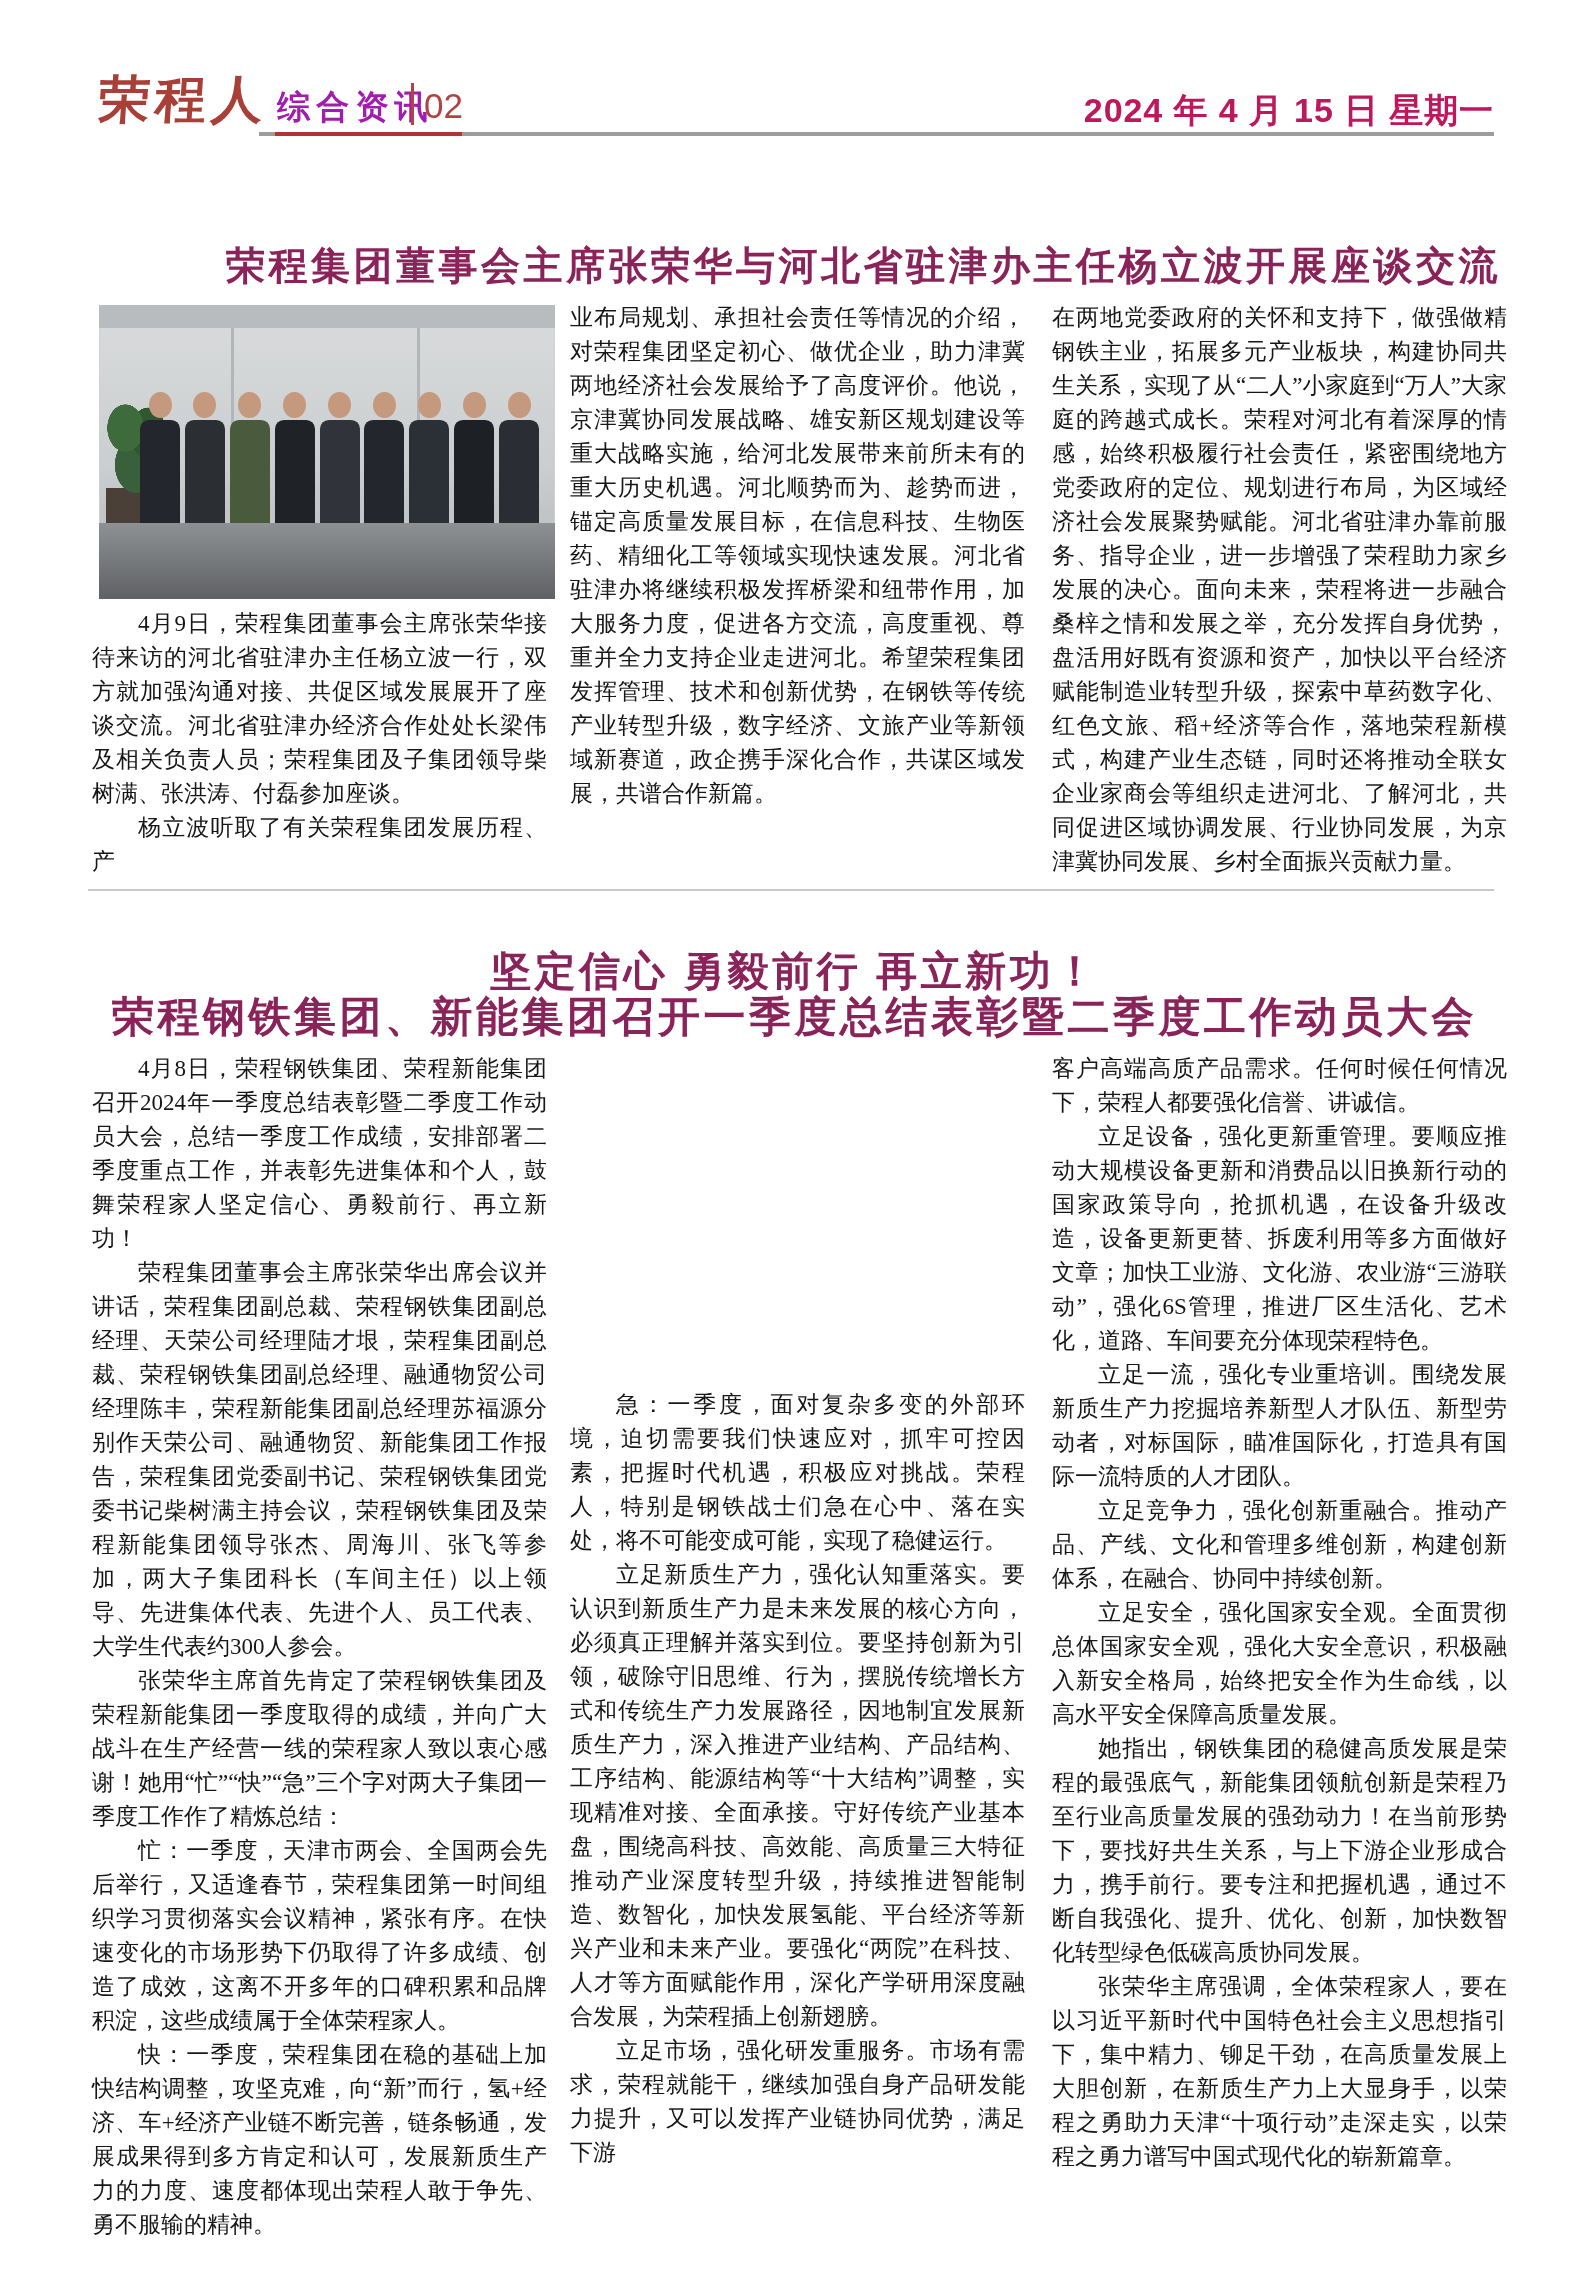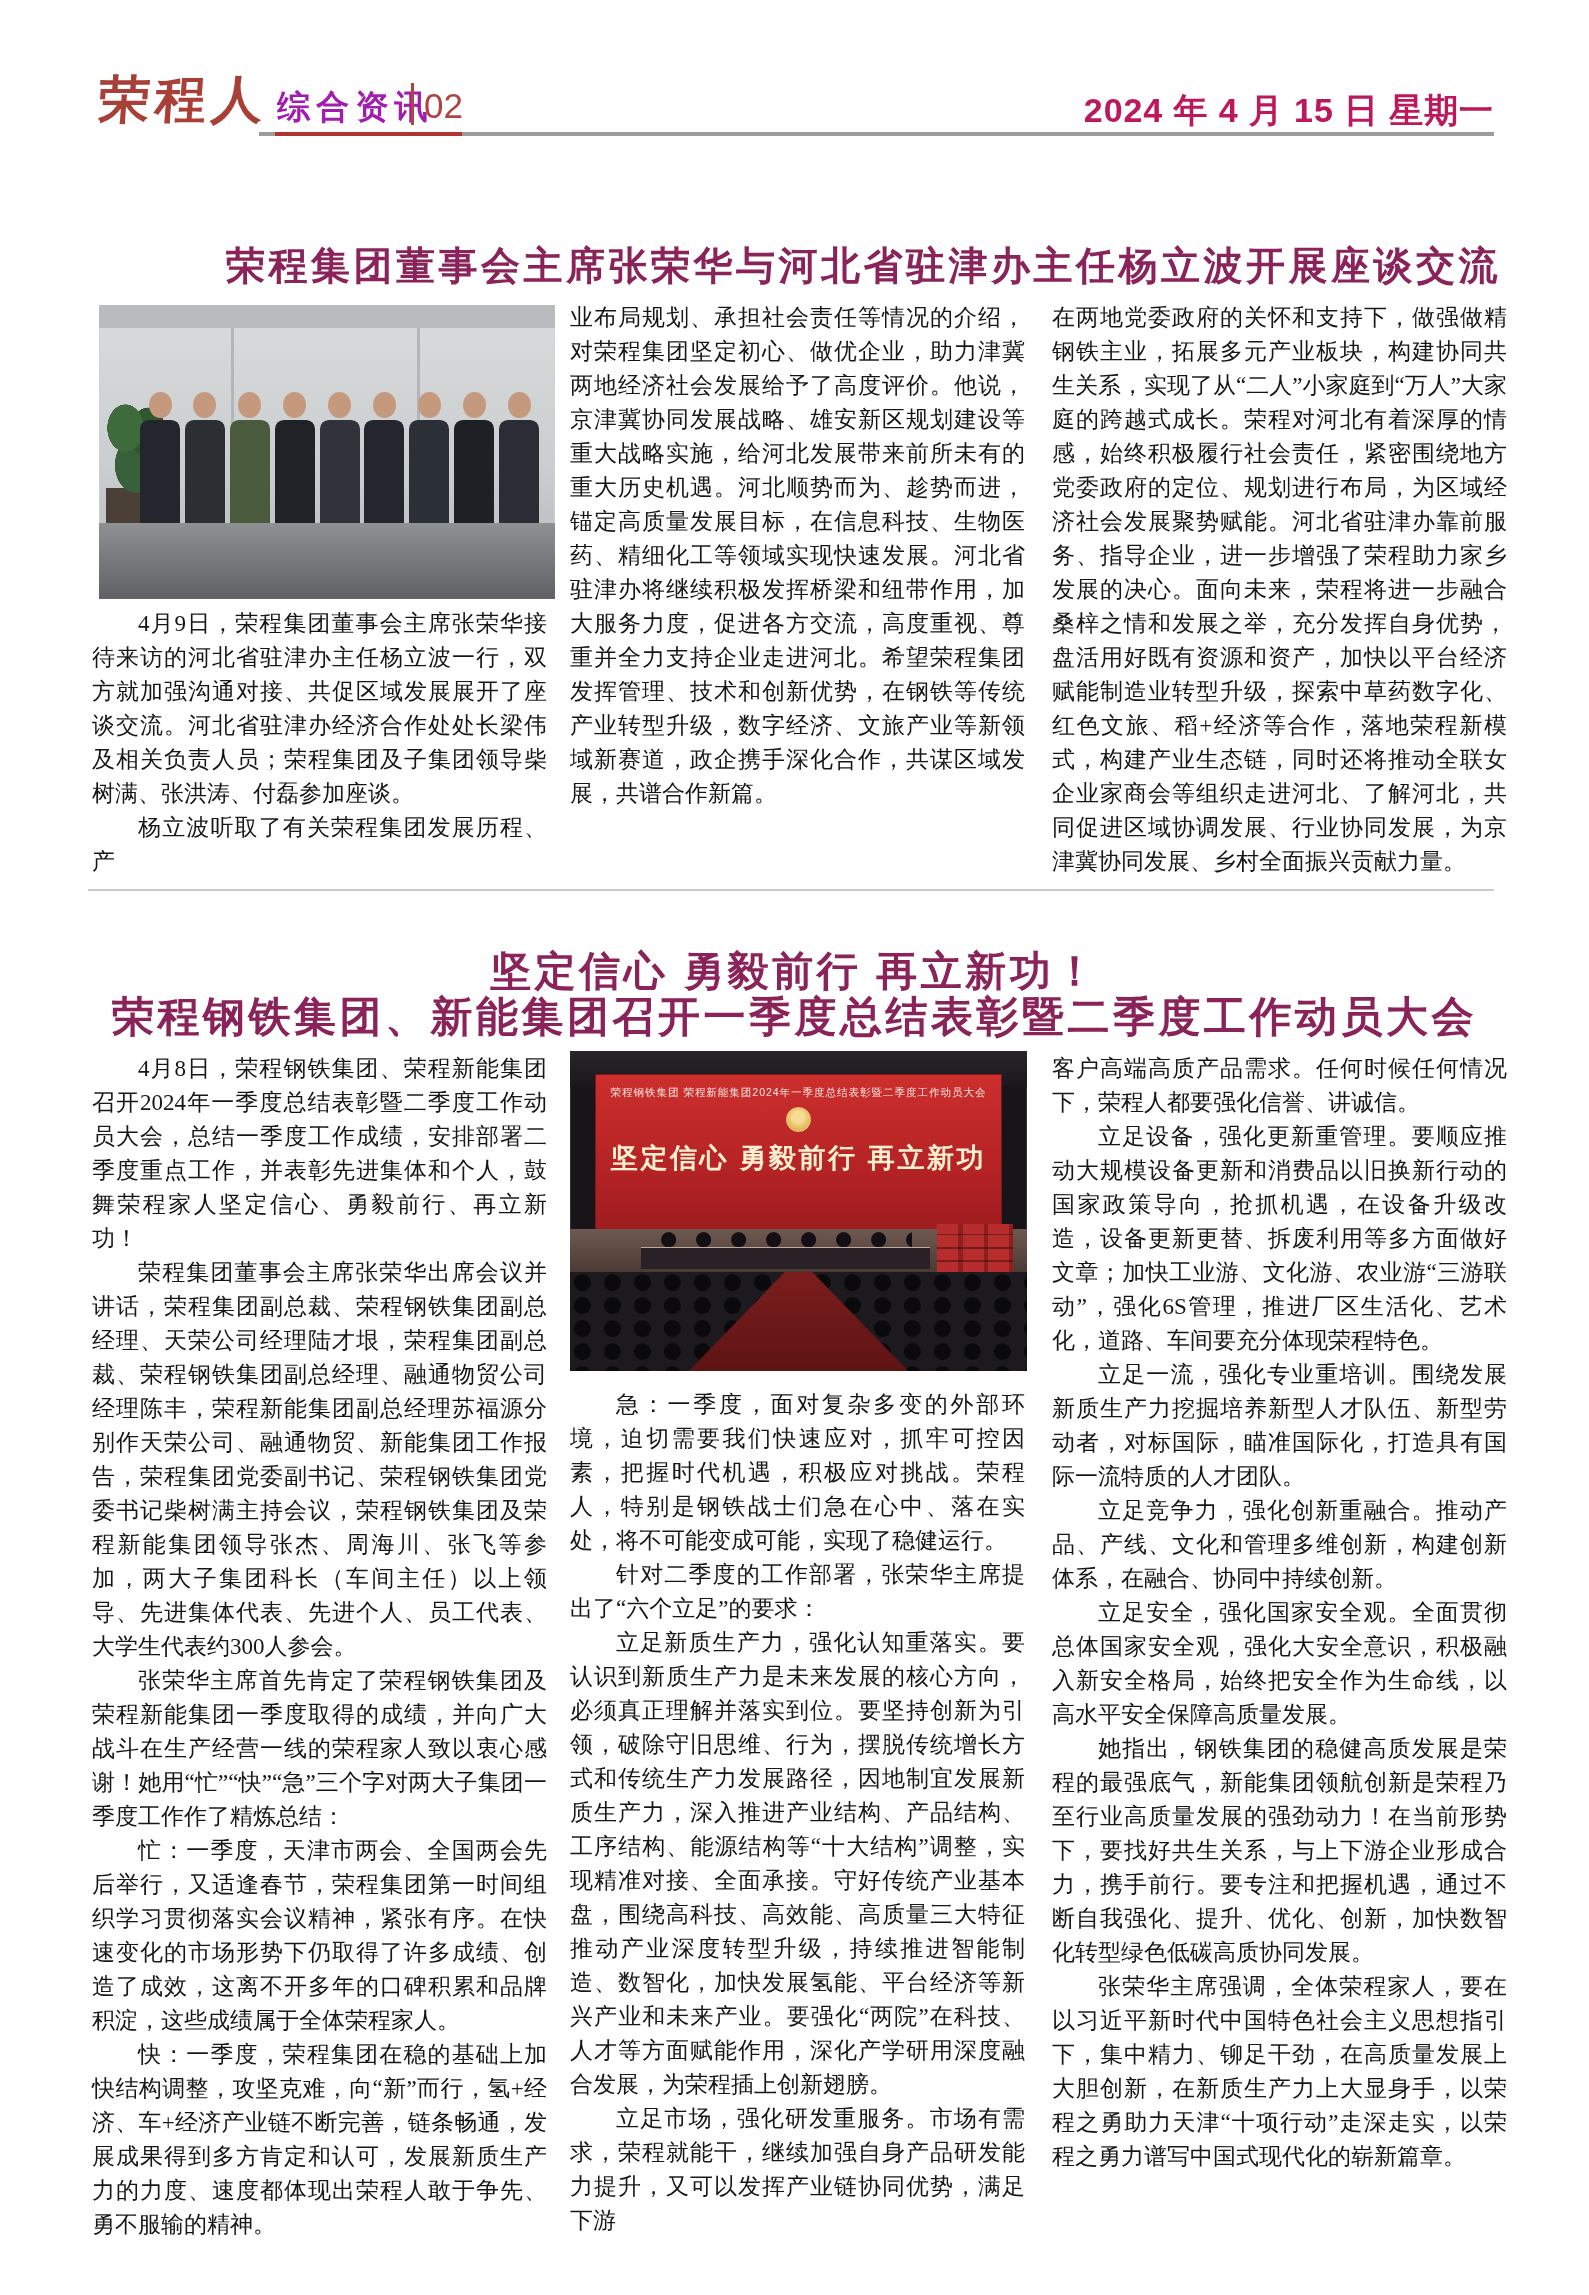--- a/index.html
+++ b/index.html
@@ -221,38 +221,23 @@
   <h1 class="headline a2-headline">荣程钢铁集团、新能集团召开一季度总结表彰暨二季度工作动员大会</h1>
 
   <div class="col a2-col1">
     <p>4月8日，荣程钢铁集团、荣程新能集团召开2024年一季度总结表彰暨二季度工作动员大会，总结一季度工作成绩，安排部署二季度重点工作，并表彰先进集体和个人，鼓舞荣程家人坚定信心、勇毅前行、再立新功！</p>
     <p>荣程集团董事会主席张荣华出席会议并讲话，荣程集团副总裁、荣程钢铁集团副总经理、天荣公司经理陆才垠，荣程集团副总裁、荣程钢铁集团副总经理、融通物贸公司经理陈丰，荣程新能集团副总经理苏福源分别作天荣公司、融通物贸、新能集团工作报告，荣程集团党委副书记、荣程钢铁集团党委书记柴树满主持会议，荣程钢铁集团及荣程新能集团领导张杰、周海川、张飞等参加，两大子集团科长（车间主任）以上领导、先进集体代表、先进个人、员工代表、大学生代表约300人参会。</p>
     <p>张荣华主席首先肯定了荣程钢铁集团及荣程新能集团一季度取得的成绩，并向广大战斗在生产经营一线的荣程家人致以衷心感谢！她用“忙”“快”“急”三个字对两大子集团一季度工作作了精炼总结：</p>
     <p>忙：一季度，天津市两会、全国两会先后举行，又适逢春节，荣程集团第一时间组织学习贯彻落实会议精神，紧张有序。在快速变化的市场形势下仍取得了许多成绩、创造了成效，这离不开多年的口碑积累和品牌积淀，这些成绩属于全体荣程家人。</p>
     <p>快：一季度，荣程集团在稳的基础上加快结构调整，攻坚克难，向“新”而行，氢+经济、车+经济产业链不断完善，链条畅通，发展成果得到多方肯定和认可，发展新质生产力的力度、速度都体现出荣程人敢于争先、勇不服输的精神。</p>
   </div>
 
-  <div class="photo2">
-    <div class="ceiling"></div>
-    <div class="screen">
-      <div class="screen-title">荣程钢铁集团 荣程新能集团2024年一季度总结表彰暨二季度工作动员大会</div>
-      <div class="screen-logo"></div>
-      <div class="screen-slogan">坚定信心 勇毅前行 再立新功</div>
-    </div>
-    <div class="stage"></div>
-    <div class="rostrum-heads"></div>
-    <div class="rostrum-table"></div>
-    <div class="gift-boxes"></div>
-    <div class="audience"></div>
-    <div class="red-carpet"></div>
-  </div>
 
   <div class="col a2-col2">
     <p>急：一季度，面对复杂多变的外部环境，迫切需要我们快速应对，抓牢可控因素，把握时代机遇，积极应对挑战。荣程人，特别是钢铁战士们急在心中、落在实处，将不可能变成可能，实现了稳健运行。</p>
-    <p>针对二季度的工作部署，张荣华主席提出了“六个立足”的要求：</p>
     <p>立足新质生产力，强化认知重落实。要认识到新质生产力是未来发展的核心方向，必须真正理解并落实到位。要坚持创新为引领，破除守旧思维、行为，摆脱传统增长方式和传统生产力发展路径，因地制宜发展新质生产力，深入推进产业结构、产品结构、工序结构、能源结构等“十大结构”调整，实现精准对接、全面承接。守好传统产业基本盘，围绕高科技、高效能、高质量三大特征推动产业深度转型升级，持续推进智能制造、数智化，加快发展氢能、平台经济等新兴产业和未来产业。要强化“两院”在科技、人才等方面赋能作用，深化产学研用深度融合发展，为荣程插上创新翅膀。</p>
     <p>立足市场，强化研发重服务。市场有需求，荣程就能干，继续加强自身产品研发能力提升，又可以发挥产业链协同优势，满足下游</p>
   </div>
 
   <div class="col a2-col3">
     <p class="cont">客户高端高质产品需求。任何时候任何情况下，荣程人都要强化信誉、讲诚信。</p>
     <p>立足设备，强化更新重管理。要顺应推动大规模设备更新和消费品以旧换新行动的国家政策导向，抢抓机遇，在设备升级改造，设备更新更替、拆废利用等多方面做好文章；加快工业游、文化游、农业游“三游联动”，强化6S管理，推进厂区生活化、艺术化，道路、车间要充分体现荣程特色。</p>
     <p>立足一流，强化专业重培训。围绕发展新质生产力挖掘培养新型人才队伍、新型劳动者，对标国际，瞄准国际化，打造具有国际一流特质的人才团队。</p>
     <p>立足竞争力，强化创新重融合。推动产品、产线、文化和管理多维创新，构建创新体系，在融合、协同中持续创新。</p>
     <p>立足安全，强化国家安全观。全面贯彻总体国家安全观，强化大安全意识，积极融入新安全格局，始终把安全作为生命线，以高水平安全保障高质量发展。</p>

